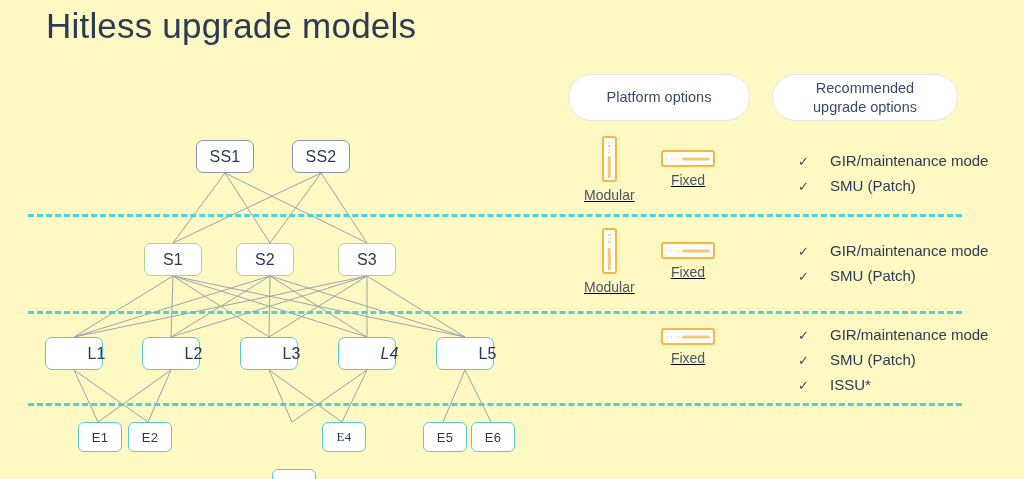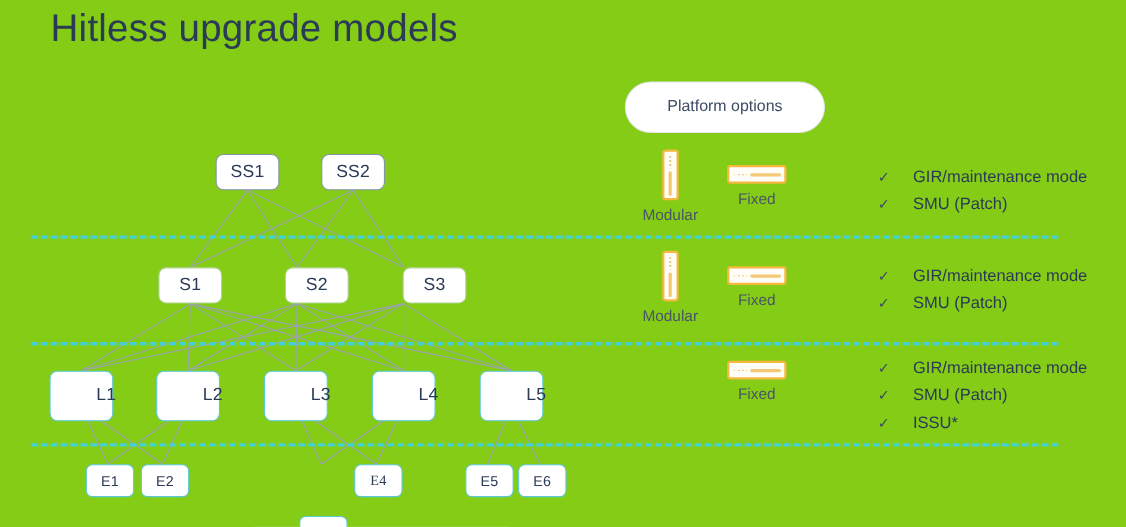--- a/index.html
+++ b/index.html
@@ -8,21 +8,21 @@
     background: #ffffff;
   }
   body {
     font-family: "Liberation Sans", "DejaVu Sans", sans-serif;
     -webkit-font-smoothing: antialiased;
   }
   #slide {
     position: relative;
     width: 1024px;
     height: 479px;
-    background: #84cc16;
+    background: #fef9c3;
     overflow: hidden;
   }
 
   
   #page-title {
     position: absolute;
     left: 46px;
     top: 6px;
     font-size: 35px;
     font-weight: 400;
@@ -74,21 +74,21 @@
     height: 33px;
   }
   .node.spine {
     border: 1.6px solid #aed28f;
     width: 58px;
     height: 33px;
   }
   .node.leaf {
     border: 1.6px solid #5bc8d8;
     width: 58px;
-    height: 46px;
+    height: 33px;
     padding-left: 45px;
   }
   .node.edge {
     border: 1.6px solid #5bc8d8;
     width: 44px;
     height: 30px;
     font-size: 13px;
     border-radius: 6px;
   }
 
@@ -120,20 +120,21 @@
     width: 186px;
     height: 47px;
   }
 
   
   .device-group {
     position: absolute;
     display: flex;
     flex-direction: column;
     align-items: center;
+    text-decoration: underline;
   }
   .device-caption {
     margin-top: 5px;
     font-size: 14px;
     color: #4a5568;
     white-space: nowrap;
   }
   .icon-modular {
     box-sizing: border-box;
     width: 15px;
@@ -273,36 +274,36 @@
   <div id="node-layer">
       <div class="node spine-super" style="left: 196px; top: 140px;">
         <span>SS1</span>
       </div>
       <div class="node spine-super" style="left: 292px; top: 140px;">
         <span>SS2</span>
       </div>
       <div class="node spine" style="left: 144px; top: 243px;">
         <span>S1</span>
       </div>
-      <div class="node spine" style="left: 259px; top: 243px;">
+      <div class="node spine" style="left: 236px; top: 243px;">
         <span>S2</span>
       </div>
-      <div class="node spine" style="left: 338px; top: 243px; margin-left: 28px;">
+      <div class="node spine" style="left: 338px; top: 243px;">
         <span>S3</span>
       </div>
       <div class="node leaf" style="left: 45px; top: 337px;">
         <span>L1</span>
       </div>
       <div class="node leaf" style="left: 142px; top: 337px;">
         <span>L2</span>
       </div>
       <div class="node leaf" style="left: 240px; top: 337px;">
         <span>L3</span>
       </div>
-      <div class="node leaf" style="left: 338px; top: 337px;">
+      <div class="node leaf" style="left: 338px; top: 337px; font-style: italic;">
         <span>L4</span>
       </div>
       <div class="node leaf" style="left: 436px; top: 337px;">
         <span>L5</span>
       </div>
       <div class="node edge" style="left: 78px; top: 422px;">
         <span>E1</span>
       </div>
       <div class="node edge" style="left: 128px; top: 422px;">
         <span>E2</span>
@@ -316,20 +317,26 @@
       <div class="node edge" style="left: 423px; top: 422px;">
         <span>E5</span>
       </div>
       <div class="node edge" style="left: 471px; top: 422px;">
         <span>E6</span>
       </div>
     </div>
 
   <div id="pill-platform-options" class="pill">Platform options</div>
 
+  <div id="pill-recommended-upgrade-options" class="pill">
+    <div>
+      <div>Recommended</div>
+      <div>upgrade options</div>
+    </div>
+  </div>
 
   <div class="device-group" style="left:584px; top:136px;">
     <div class="icon-modular"></div>
     <div class="device-caption">Modular</div>
   </div>
   <div class="device-group" style="left:661px; top:150px;">
     <div class="icon-fixed"></div>
     <div class="device-caption">Fixed</div>
   </div>
 

